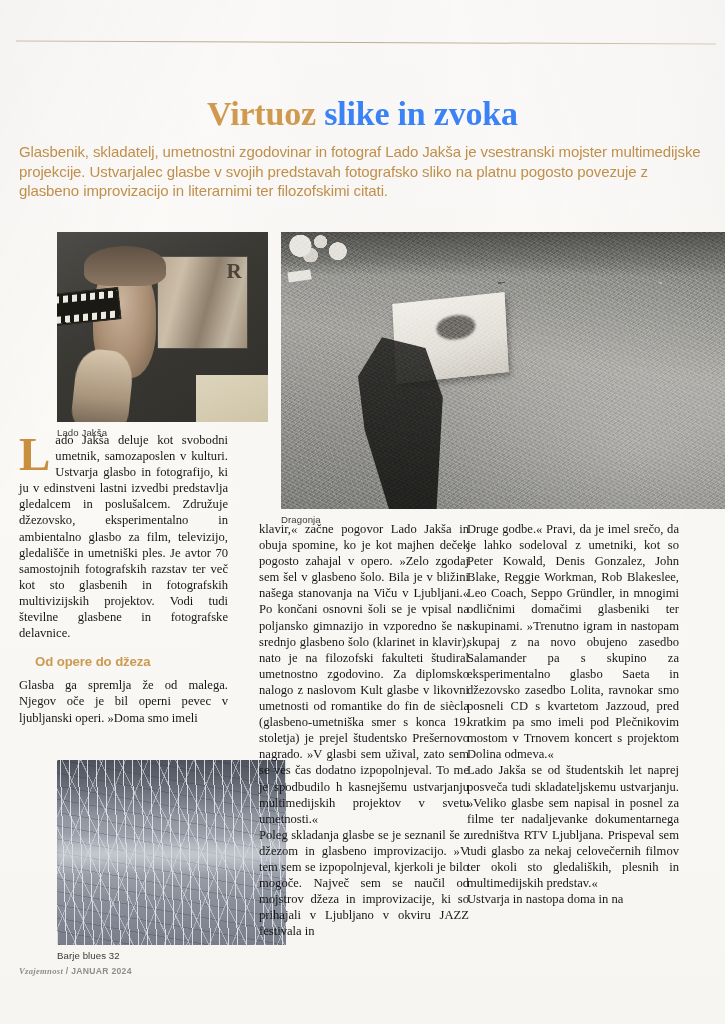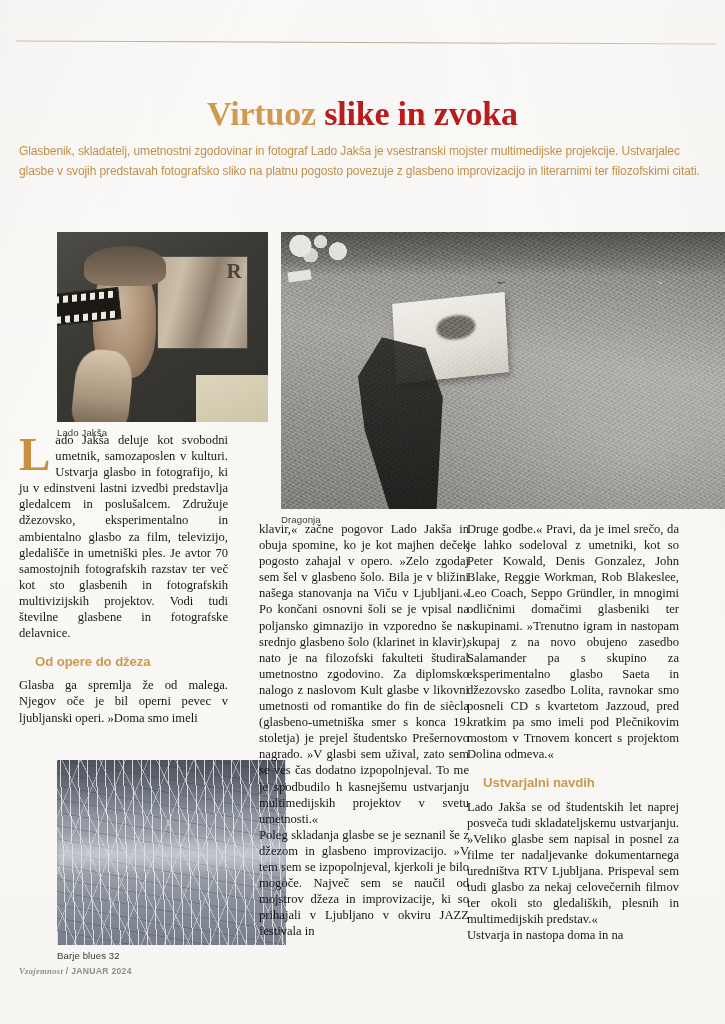--- a/index.html
+++ b/index.html
@@ -57,30 +57,30 @@
     top: 72px;
     width: 725px;
     text-align: center;
     font-family: "Liberation Serif", serif;
     font-size: 34px;
     font-weight: 700;
     letter-spacing: -0.2px;
     line-height: 1.1;
   }
   .headline .hl-accent { color: #cf9a4f; }
-  .headline .hl-rest { color: #b91c1c; }
+  .headline .hl-rest { color: #3b82f6; }
 
   
   .lead {
     position: absolute;
     left: 19px;
     top: 142px;
     width: 688px;
     font-family: "Liberation Sans", sans-serif;
-    font-size: 12px;
+    font-size: 15px;
     line-height: 19.5px;
     color: #c08f4b;
     letter-spacing: -0.1px;
   }
 
   
   .figure { position: absolute; margin-top: 16px; }
   .figure .frame {
     width: 100%;
     height: 100%;
@@ -377,21 +377,20 @@
       <p>Glasba ga spremlja že od malega. Njegov oče je bil operni pevec v ljubljanski operi. »Doma smo imeli</p>
     </div>
 
     <div class="col" id="col2">
       <p>klavir,« začne pogovor Lado Jakša in obuja spomine, ko je kot majhen deček pogosto zahajal v opero. »Zelo zgodaj sem šel v glasbeno šolo. Bila je v bližini našega stanovanja na Viču v Ljubljani.« Po končani osnovni šoli se je vpisal na poljansko gimnazijo in vzporedno še na srednjo glasbeno šolo (klarinet in klavir), nato je na filozofski fakulteti študiral umetnostno zgodovino. Za diplomsko nalogo z naslovom Kult glasbe v likovni umetnosti od romantike do fin de siècla (glasbeno-umetniška smer s konca 19. stoletja) je prejel študentsko Prešernovo nagrado. »V glasbi sem užival, zato sem se ves čas dodatno izpopolnjeval. To me je spodbudilo h kasnejšemu ustvarjanju multimedijskih projektov v svetu umetnosti.«</p>
       <p>Poleg skladanja glasbe se je seznanil še z džezom in glasbeno improvizacijo. »V tem sem se izpopolnjeval, kjerkoli je bilo mogoče. Največ sem se naučil od mojstrov džeza in improvizacije, ki so prihajali v Ljubljano v okviru JAZZ festivala in</p>
     </div>
 
     <div class="col" id="col3">
       <p>Druge godbe.« Pravi, da je imel srečo, da je lahko sodeloval z umetniki, kot so Peter Kowald, Denis Gonzalez, John Blake, Reggie Workman, Rob Blakeslee, Leo Coach, Seppo Gründler, in mnogimi odličnimi domačimi glasbeniki ter skupinami. »Trenutno igram in nastopam skupaj z na novo obujeno zasedbo Salamander pa s skupino za eksperimentalno glasbo Saeta in džezovsko zasedbo Lolita, ravnokar smo posneli CD s kvartetom Jazzoud, pred kratkim pa smo imeli pod Plečnikovim mostom v Trnovem koncert s projektom Dolina odmeva.«</p>
-      <h2 class="subhead">Ustvarjalni navdih</h2>
       <p>Lado Jakša se od študentskih let naprej posveča tudi skladateljskemu ustvarjanju. »Veliko glasbe sem napisal in posnel za filme ter nadaljevanke dokumentarnega uredništva RTV Ljubljana. Prispeval sem tudi glasbo za nekaj celovečernih filmov ter okoli sto gledaliških, plesnih in multimedijskih predstav.«</p>
       <p>Ustvarja in nastopa doma in na</p>
     </div>
 
     <div class="footer">
       <span class="mag">Vzajemnost</span><span> / </span><span>JANUAR 2024</span>
     </div>
 
   </div>
 </div>

